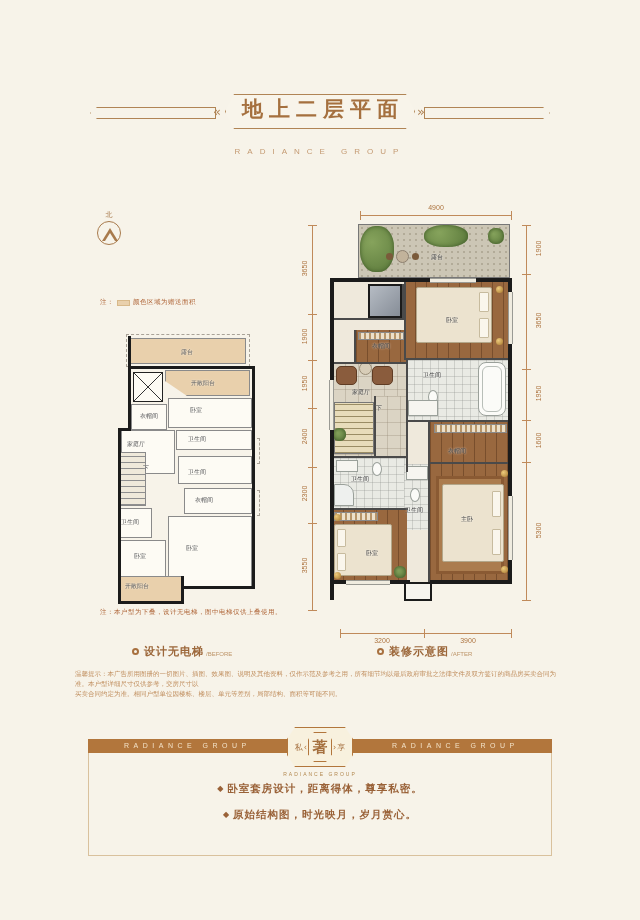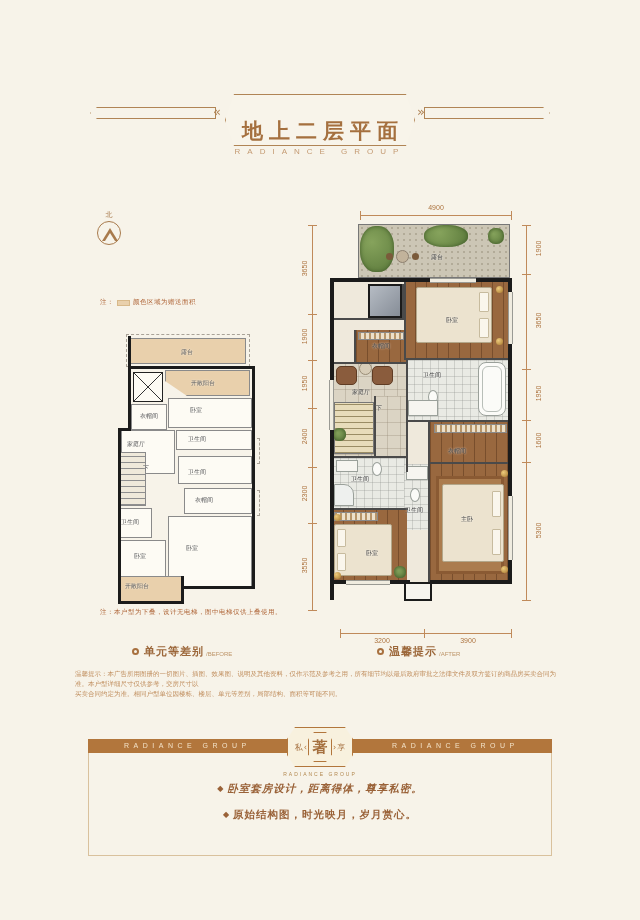--- a/index.html
+++ b/index.html
@@ -10,24 +10,24 @@
     font-family:"Liberation Serif","DejaVu Serif",serif;
     color:#a5703f;
   }
   .abs { position:absolute; }
   
   .hbar { position:absolute; top:107px; height:12px; border:1px solid #b08455; background:#f7f3e9; }
   .hbar.l { left:90px;  width:126px; clip-path:polygon(0 50%,7px 0,100% 0,100% 100%,7px 100%); }
   .hbar.r { left:424px; width:126px; clip-path:polygon(0 0,calc(100% - 7px) 0,100% 50%,calc(100% - 7px) 100%,0 100%); }
   .hchev { position:absolute; top:104px; font-size:13px; color:#b08455; letter-spacing:-2px; font-family:"DejaVu Sans",sans-serif; }
   .titlebox {
-    position:absolute; left:225px; top:94px; width:190px; height:52px;
+    position:absolute; left:225px; top:94px; width:190px; height:35px;
     border:1px solid #b08455; background:#f8f4ea;
     clip-path:polygon(9px 0,calc(100% - 9px) 0,100% 50%,calc(100% - 9px) 100%,9px 100%,0 50%);
-    display:flex; align-items:flex-end; justify-content:center;
+    display:flex; align-items:flex-start; justify-content:center;
   }
   .titlebox span { font-size:21px; font-weight:bold; letter-spacing:6px; color:#a5703f; text-indent:6px; }
   .hsub { position:absolute; left:0; top:147px; width:640px; text-align:center;
     font-size:8px; letter-spacing:7px; color:#c49a72; font-family:"Liberation Sans",sans-serif; }
   
   .compass { position:absolute; left:92px; top:210px; width:34px; height:44px; text-align:center; }
   .compass .n { font-size:7px; color:#a87a4c; }
   .compass .ring { position:relative; margin:1px auto 0; width:24px; height:24px; border:1px solid #a87a4c; border-radius:50%; }
   .tri1 { position:absolute; left:4px; top:6px; width:0; height:0;
     border-left:8px solid transparent; border-right:8px solid transparent; border-bottom:13px solid #a87a4c; }
@@ -314,26 +314,26 @@
     <div class="dim" style="left:340px; top:633px; width:172px; height:1px;"></div>
     <div class="dim" style="left:340px; top:629px; width:1px; height:9px;"></div>
     <div class="dim" style="left:424px; top:629px; width:1px; height:9px;"></div>
     <div class="dim" style="left:511px; top:629px; width:1px; height:9px;"></div>
     <div class="dimnum h" style="left:352px; top:637px;">3200</div>
     <div class="dimnum h" style="left:438px; top:637px;">3900</div>
   </div>
 
   <div class="cap" style="left:132px;">
     <span class="dot"></span>
-    <span class="zh">单元等差别</span>
+    <span class="zh">设计无电梯</span>
     <span class="en">/BEFORE</span>
   </div>
   <div class="cap" style="left:377px;">
     <span class="dot"></span>
-    <span class="zh">温馨提示</span>
+    <span class="zh">装修示意图</span>
     <span class="en">/AFTER</span>
   </div>
 
   <div class="disc">
     <div>温馨提示：本广告所用图册的一切图片、插图、效果图、说明及其他资料，仅作示范及参考之用，所有细节均以最后政府审批之法律文件及双方签订的商品房买卖合同为准。本户型详细尺寸仅供参考，交房尺寸以</div>
     <div>买卖合同约定为准。相同户型单位因楼栋、楼层、单元等差别，局部结构、面积等可能不同。</div>
   </div>
 
   <div class="panel"></div>
   <div class="ribbon"></div>
@@ -341,20 +341,20 @@
   <div class="ribtxt" style="left:392px;">RADIANCE GROUP</div>
   <div class="badge">
     <span class="side">私</span>
     <span class="chv">‹</span>
     <span class="core">著</span>
     <span class="chv">›</span>
     <span class="side">享</span>
   </div>
   <div class="badgesub">RADIANCE GROUP</div>
 
-  <div class="feat" style="top:782px;font-style:italic;">
+  <div class="feat" style="top:782px;">
     <div class="it"><span class="bu">◆</span><span>卧室套房设计，距离得体，尊享私密。</span></div>
   </div>
   <div class="feat" style="top:808px;">
     <div class="it"><span class="bu">◆</span><span>原始结构图，时光映月，岁月赏心。</span></div>
   </div>
 
 </div>
 
 </body></html>

